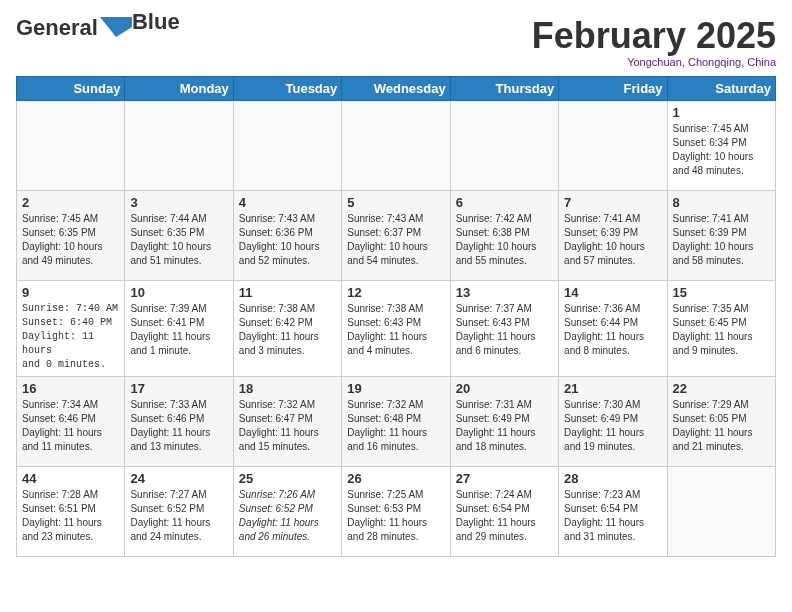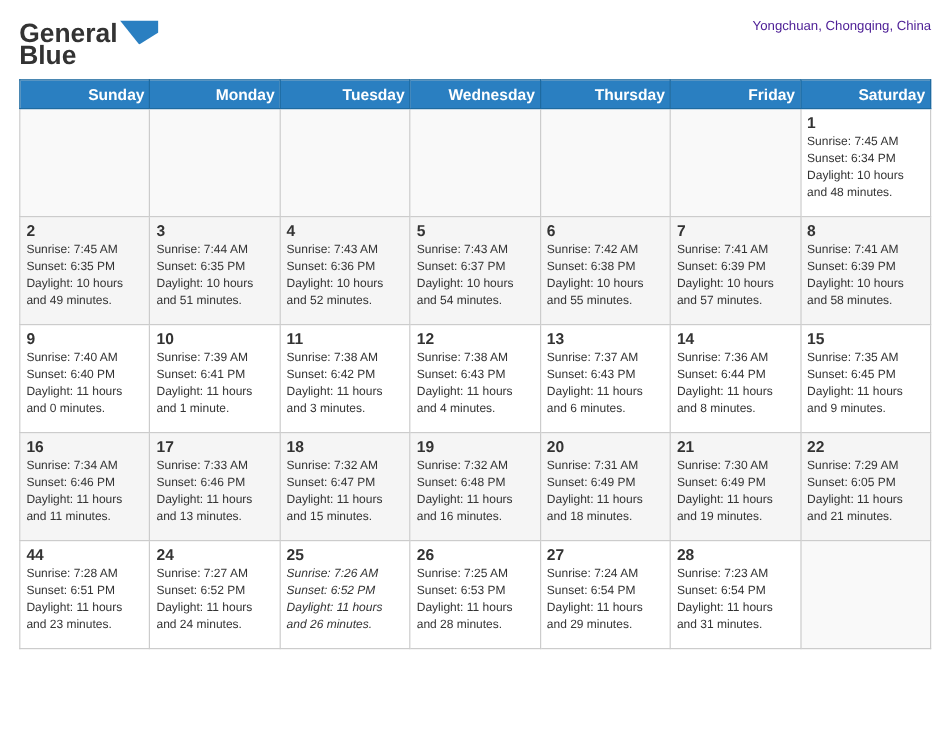--- a/index.html
+++ b/index.html
@@ -11,21 +11,21 @@
       padding: 16px;
     }
     .header-section {
       display: flex;
       align-items: flex-start;
       justify-content: space-between;
       margin-bottom: 8px;
     }
     .logo {
       display: flex;
-      flex-direction: column;
+      flex-direction: row;
       align-items: flex-start;
     }
     .logo-text {
       font-size: 22px;
       font-weight: bold;
       color: #333;
       line-height: 1.1;
     }
     .title-section {
       text-align: right;
@@ -96,20 +96,21 @@
       </span>
       <svg width="32" height="20" viewBox="0 0 32 20" style="margin-left:2px;margin-top:-2px;">
         <polygon points="0,0 32,0 32,10 16,20" fill="#2a7fc1"></polygon>
       </svg>
     </div>
     <div style="margin-top:-6px;margin-left:0px;">
       <span class="logo-text blue">Blue</span>
     </div>
   </div>
   <div class="title-section">
+    <div class="calendar-title">February 2025</div>
     <div class="calendar-subtitle">Yongchuan, Chongqing, China</div>
   </div>
 </div>
 
 <table class="calendar">
   <thead>
     <tr>
     <th>Sunday</th>
         <th>Monday</th>
         <th>Tuesday</th>
@@ -182,21 +183,21 @@
           <span class="day-number">8</span>
           <div class="day-info" style="white-space: pre-line;">Sunrise: 7:41 AM
 Sunset: 6:39 PM
 Daylight: 10 hours
 and 58 minutes.</div>
         </td>
       </tr>
       <tr>
         <td>
           <span class="day-number">9</span>
-          <div class="day-info" style="white-space: pre-line;">Sunrise: 7:40 AM
+          <div class="day-info" style="white-space: pre-line; font-family: Liberation Mono, monospace;">Sunrise: 7:40 AM
 Sunset: 6:40 PM
 Daylight: 11 hours
 and 0 minutes.</div>
         </td>
         <td>
           <span class="day-number">10</span>
           <div class="day-info" style="white-space: pre-line;">Sunrise: 7:39 AM
 Sunset: 6:41 PM
 Daylight: 11 hours
 and 1 minute.</div>

